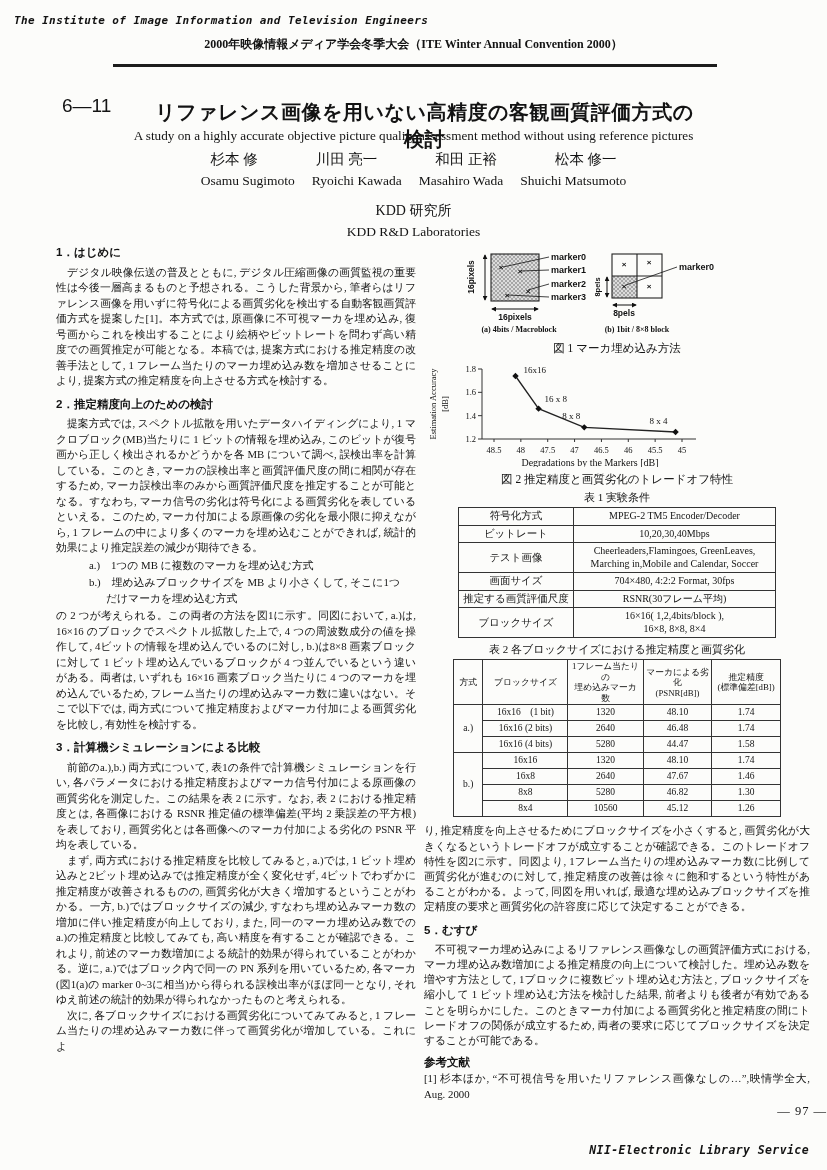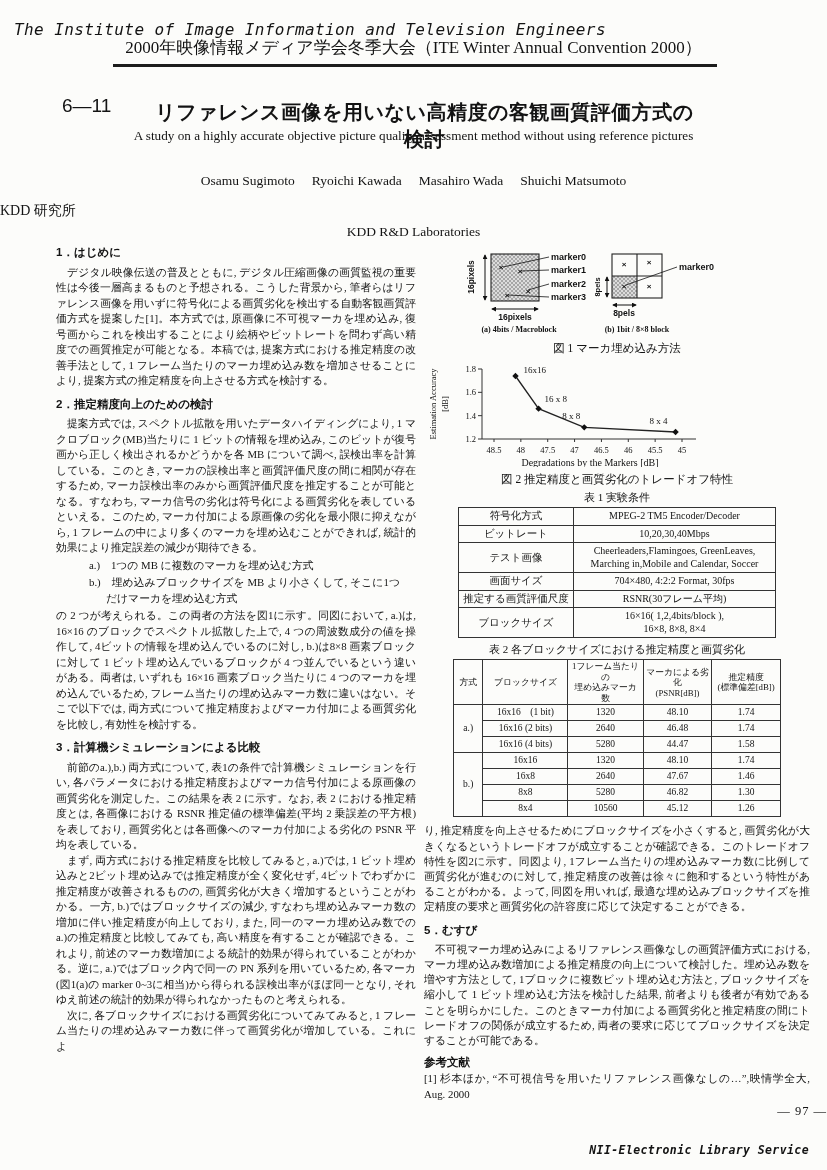--- a/index.html
+++ b/index.html
@@ -1,30 +1,30 @@
 <!DOCTYPE html>
 <html><head>
 <meta charset="utf-8">
 <style>
   html,body{margin:0;padding:0;background:#9a9a9a;}
   .page{position:relative;width:827px;height:1170px;margin:0 auto;background:#fcfcfa;
         font-family:"Liberation Serif",serif;color:#131313;overflow:hidden;}
 
-  .lib-header{position:absolute;left:14px;top:20px;font-family:"DejaVu Sans Mono",monospace;
-              font-style:italic;font-weight:normal;font-size:16px;letter-spacing:0.4px;}
-  .conf-title{position:absolute;top:36px;left:0;width:100%;text-align:center;font-size:17px;}
+  .lib-header{position:absolute;left:14px;top:14px;font-family:"DejaVu Sans Mono",monospace;
+              font-style:italic;font-weight:bold;font-size:11px;letter-spacing:0.4px;}
+  .conf-title{position:absolute;top:36px;left:0;width:100%;text-align:center;font-size:12px;font-weight:bold;}
   .title-rule{position:absolute;top:64px;left:113px;width:604px;height:3px;background:#1c1c1c;}
 
   .paper-no{position:absolute;left:62px;top:95px;font-size:19px;font-family:"Liberation Sans",sans-serif;}
   .title-ja{position:absolute;left:140px;top:87px;width:545px;margin:12px;text-align:center;
             font-size:20px;font-weight:bold;font-family:Liberation Mono, monospace;letter-spacing:0.5px;}
   .title-en{position:absolute;top:128px;left:0;width:100%;text-align:center;font-size:13.2px;}
   .authors-ja{position:absolute;top:150px;left:0;width:100%;display:flex;justify-content:center;gap:58px;font-size:14.5px;}
   .authors-en{position:absolute;top:173px;left:0;width:100%;display:flex;justify-content:center;gap:17px;font-size:13.5px;}
-  .affil-ja{position:absolute;top:202px;left:0;width:100%;text-align:left;font-size:14px;}
+  .affil-ja{position:absolute;top:202px;left:0;width:100%;text-align:center;font-size:14px;}
   .affil-en{position:absolute;top:224px;left:0;width:100%;text-align:center;font-size:13.5px;}
 
   .col-left{position:absolute;left:56px;top:243px;width:360px;height:860px;overflow:hidden;
             font-size:10.8px;line-height:15.5px;text-align:justify;}
   .col-right{position:absolute;left:424px;top:243px;width:386px;height:862px;overflow:hidden;
              font-size:10.8px;line-height:15.2px;text-align:justify;}
   h2.sec{font-family:"Liberation Sans",sans-serif;font-size:11.5px;font-weight:bold;margin:8px 0 4px 0;}
   h2.first{margin-top:2px;}
   .col p{margin:0;}
   p.ind{text-indent:11px;}
@@ -73,20 +73,26 @@
 <div class="page">
 
   <div class="lib-header">The Institute of Image Information and Television Engineers</div>
   <div class="conf-title">2000年映像情報メディア学会冬季大会（ITE Winter Annual Convention 2000）</div>
   <div class="title-rule"></div>
 
   <div class="paper-no">6—11</div>
   <h1 class="title-ja">リファレンス画像を用いない高精度の客観画質評価方式の検討</h1>
   <div class="title-en">A study on a highly accurate objective picture quality assessment method without using reference pictures</div>
 
+  <div class="authors-ja">
+    <span>杉本 修</span>
+    <span>川田 亮一</span>
+    <span>和田 正裕</span>
+    <span>松本 修一</span>
+  </div>
   <div class="authors-en">
     <span>Osamu Sugimoto</span>
     <span>Ryoichi Kawada</span>
     <span>Masahiro Wada</span>
     <span>Shuichi Matsumoto</span>
   </div>
   <div class="affil-ja">KDD 研究所</div>
   <div class="affil-en">KDD R&amp;D Laboratories</div>
 
   <div class="col col-left">

